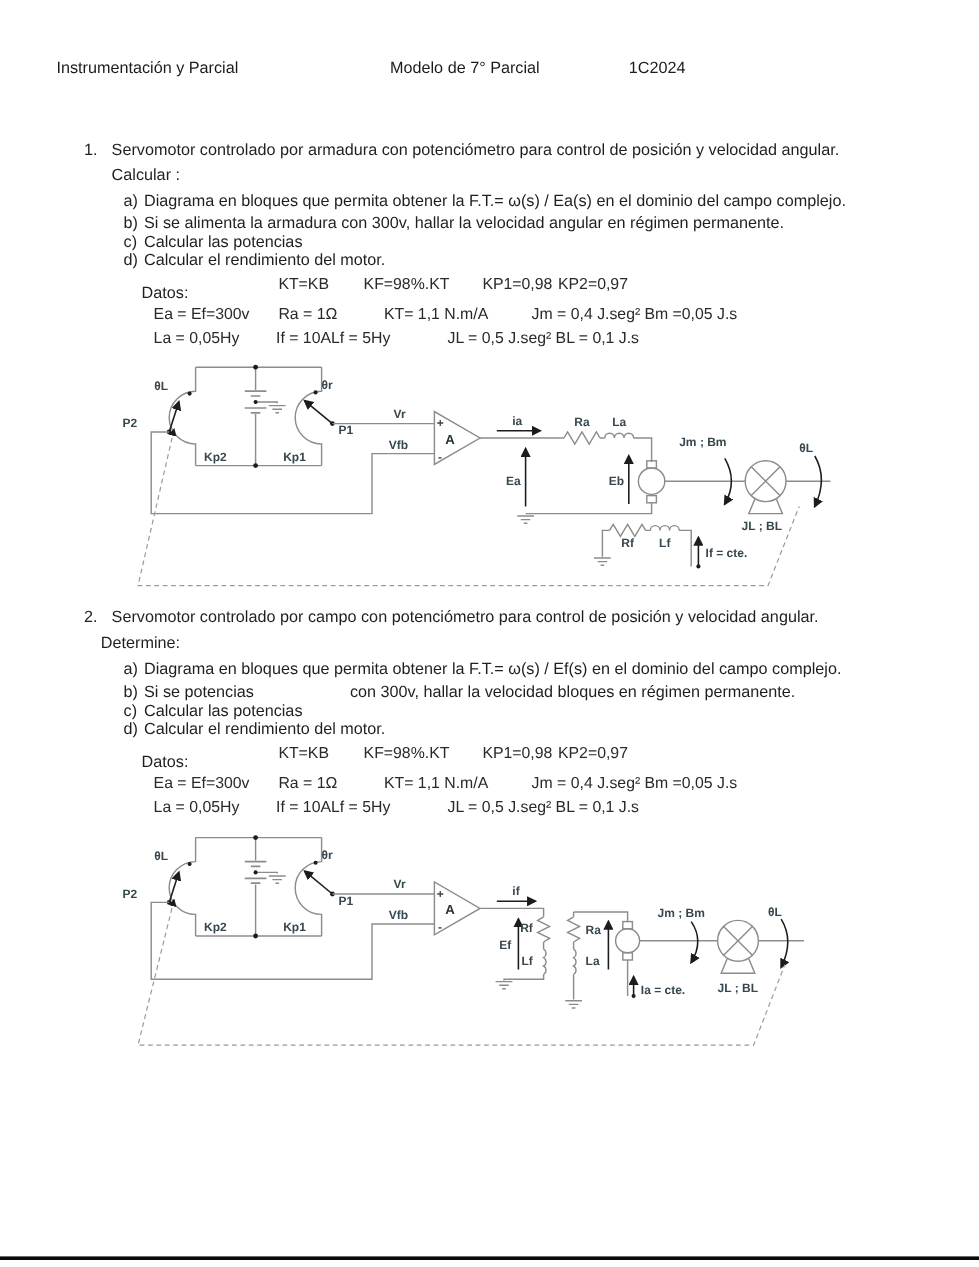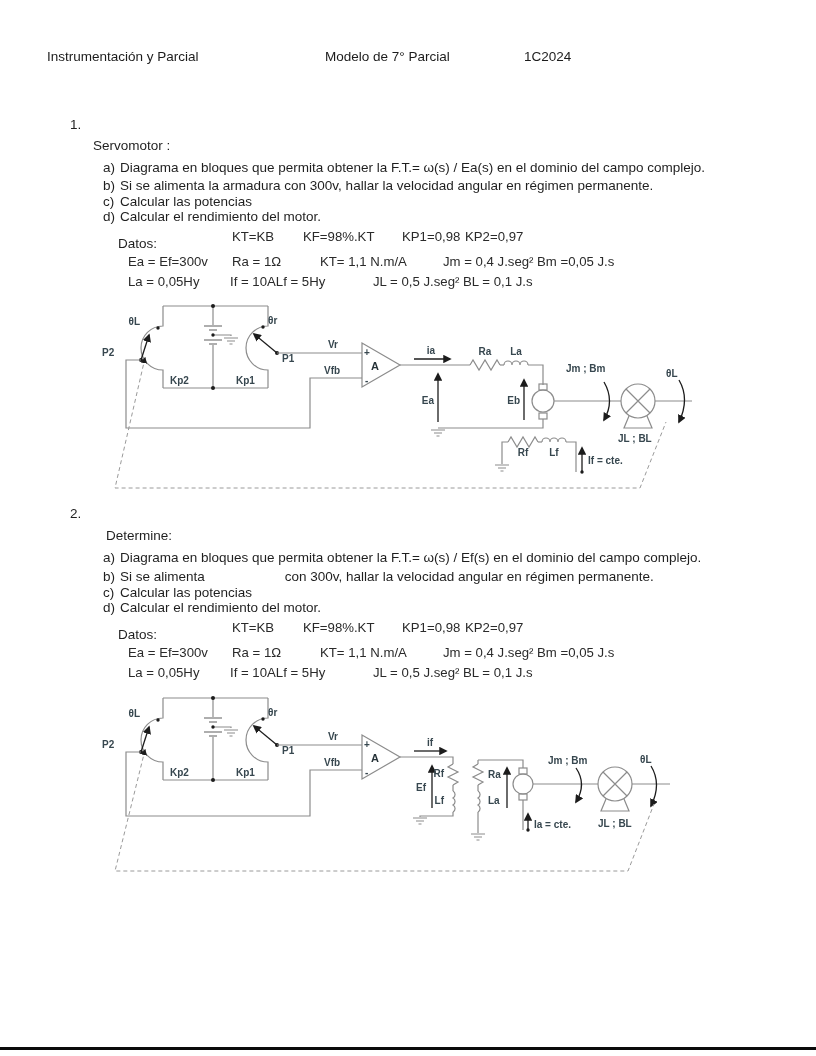--- a/index.html
+++ b/index.html
@@ -28,21 +28,22 @@
 </head>
 <body>
 
 <div class="page">
 
   <div class="abs hdr" style="left:47px;top:49px;">Instrumentación y Parcial</div>
   <div class="abs hdr" style="left:325px;top:49px;">Modelo de 7° Parcial</div>
   <div class="abs hdr" style="left:524px;top:49px;">1C2024</div>
 
   <div class="abs num" style="left:70px;top:117px;">1.</div>
-  <div class="abs body-txt" style="left:93px;top:138px;">Servomotor :</div>
+  <div class="abs body-txt" style="left:93px;top:117px;">Servomotor controlado por armadura con potenciómetro para control de posición y velocidad angular.</div>
+  <div class="abs body-txt" style="left:93px;top:138px;">Calcular :</div>
 
   <div class="abs body-txt" style="left:120px;top:160px;">
     <span class="abs" style="left:-17px;top:0;">a)</span>
     <span>Diagrama en bloques que permita obtener la F.T.= ω(s) / Ea(s) en el dominio del campo complejo.</span>
   </div>
   <div class="abs body-txt" style="left:120px;top:178px;">
     <span class="abs" style="left:-17px;top:0;">b)</span>
     <span>Si se alimenta la armadura con 300v, hallar la velocidad angular en régimen permanente.</span>
   </div>
   <div class="abs body-txt" style="left:120px;top:194px;">
@@ -178,29 +179,30 @@
       <path class="w" d="M555,105 H592"></path>
       <path class="blk" d="M579,84 Q590,103 579,126" marker-end="url(#arr1)"></path>
       <text class="lbl" x="566" y="81">θL</text>
       <text class="lbl" x="518" y="146">JL ; BL</text>
     </g>
 
     <path class="dsh" d="M45,62 L15,192 H540 L566,126" marker-start="url(#arr1)"></path>
   </svg>
 
   <div class="abs num" style="left:70px;top:506px;">2.</div>
-  <div class="abs body-txt" style="left:106px;top:528px;">Determine:</div>
+  <div class="abs body-txt" style="left:93px;top:506px;">Servomotor controlado por campo con potenciómetro para control de posición y velocidad angular.</div>
+  <div class="abs body-txt" style="left:84px;top:528px;">Determine:</div>
 
   <div class="abs body-txt" style="left:120px;top:550px;">
     <span class="abs" style="left:-17px;top:0;">a)</span>
     <span>Diagrama en bloques que permita obtener la F.T.= ω(s) / Ef(s) en el dominio del campo complejo.</span>
   </div>
   <div class="abs body-txt" style="left:120px;top:569px;">
     <span class="abs" style="left:-17px;top:0;">b)</span>
-    <span>Si se alimenta</span><span class="gap80"></span><span>con 300v, hallar la velocidad angular en régimen permanente.</span>
+    <span>Si se potencias</span><span class="gap80"></span><span>con 300v, hallar la velocidad bloques en régimen permanente.</span>
   </div>
   <div class="abs body-txt" style="left:120px;top:585px;">
     <span class="abs" style="left:-17px;top:0;">c)</span>
     <span>Calcular las potencias</span>
   </div>
   <div class="abs body-txt" style="left:120px;top:600px;">
     <span class="abs" style="left:-17px;top:0;">d)</span>
     <span>Calcular el rendimiento del motor.</span>
   </div>
 

